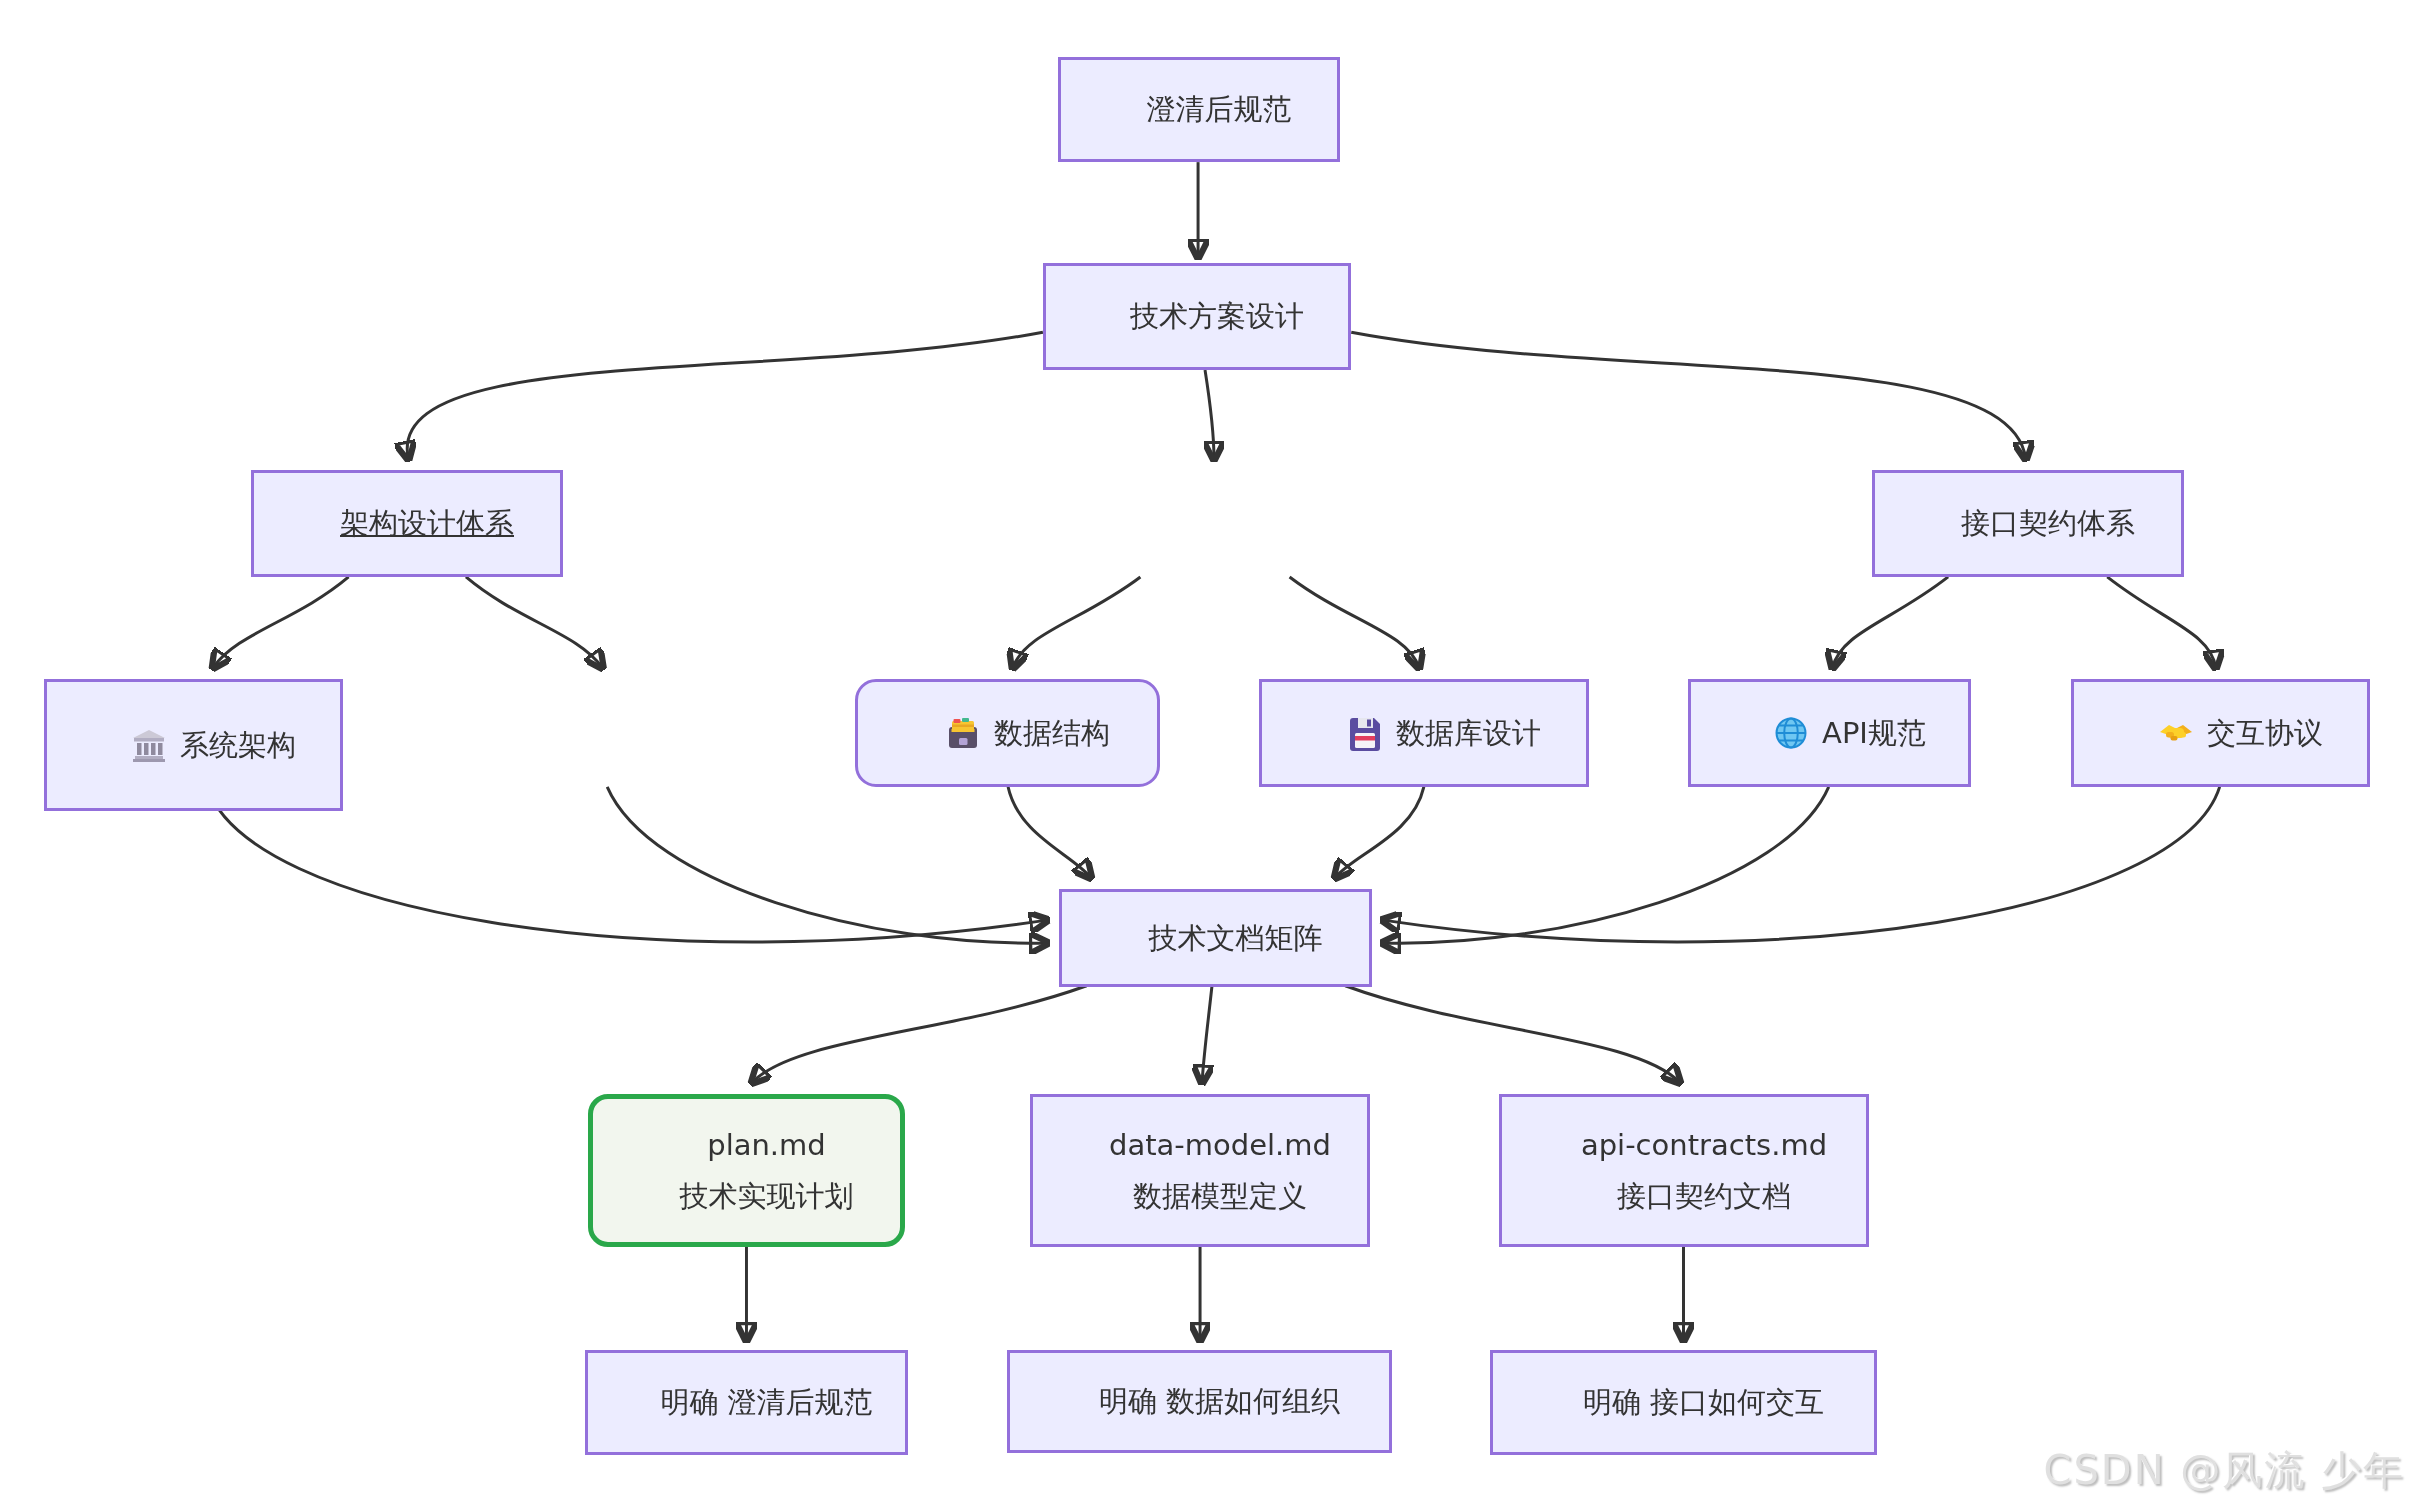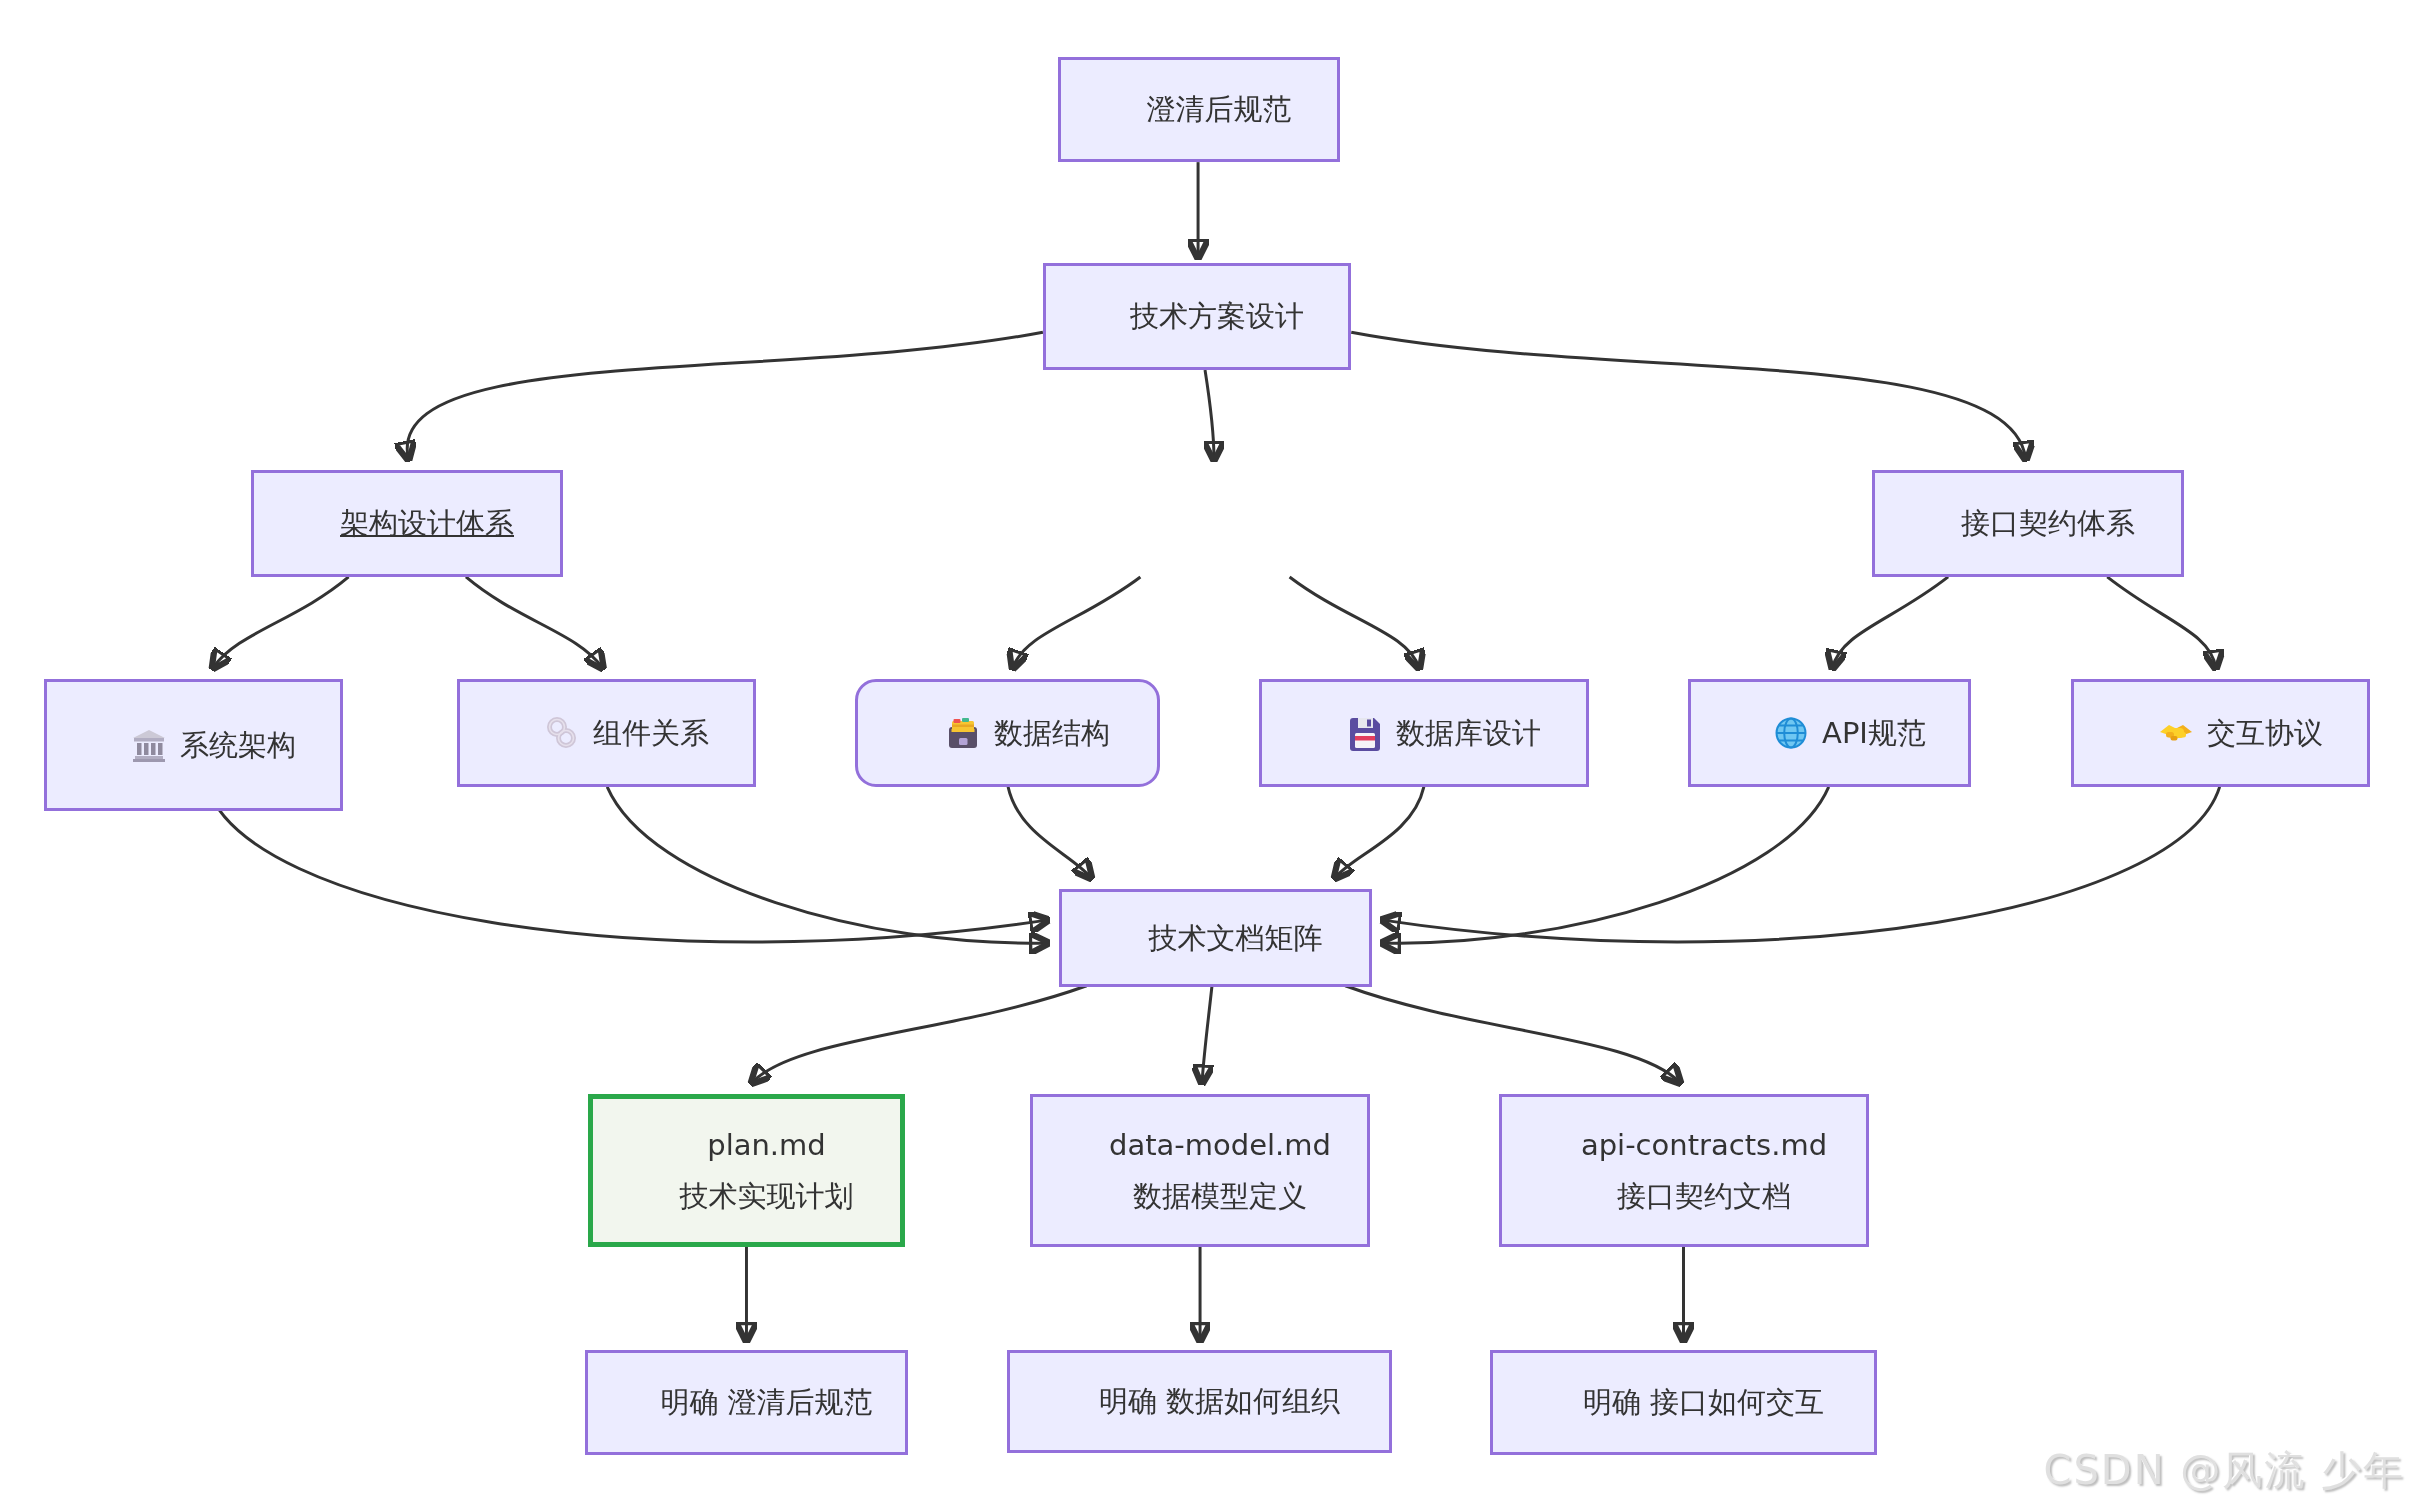--- a/index.html
+++ b/index.html
@@ -104,35 +104,20 @@
         <rect x="13" y="16" width="4.5" height="12" fill="#8f8a9e"></rect>
         <rect x="20" y="16" width="4.5" height="12" fill="#8f8a9e"></rect>
         <rect x="27" y="16" width="4.5" height="12" fill="#8f8a9e"></rect>
         <rect x="4" y="29" width="28" height="3" fill="#b1adc2"></rect>
         <rect x="2" y="32" width="32" height="3" fill="#9d98af"></rect>
       </svg>
     </span>
     <span class="lbl">系统架构</span>
   </div>
 
-  <div class="node" style="left:457px;top:679px;width:299px;height:108px;">
-    <span class="icon">
-      <svg viewBox="0 0 36 36">
-        <g fill="none" stroke="#cfc6d8" stroke-width="5">
-          <circle cx="13" cy="12" r="7.5"></circle>
-          <circle cx="22" cy="23" r="7.5"></circle>
-        </g>
-        <g fill="none" stroke="#e6e0ec" stroke-width="1.6">
-          <circle cx="13" cy="12" r="7.5"></circle>
-          <circle cx="22" cy="23" r="7.5"></circle>
-        </g>
-      </svg>
-    </span>
-    <span class="lbl">组件关系</span>
-  </div>
 
   <div class="node" style="left:855px;top:679px;width:305px;height:108px;border-radius:21px;">
     <span class="icon">
       <svg viewBox="0 0 36 36">
         <rect x="4" y="12" width="28" height="21" rx="3" fill="#594f68"></rect>
         <rect x="7" y="6" width="22" height="10" rx="1.5" fill="#f7c531"></rect>
         <rect x="8.5" y="4" width="7" height="4" rx="1" fill="#ef5350"></rect>
         <rect x="17" y="3" width="7" height="4" rx="1" fill="#42b88f"></rect>
         <rect x="7" y="9.5" width="22" height="2.5" fill="#e8a723"></rect>
         <rect x="6.5" y="14" width="23" height="3" fill="#f7c531"></rect>
@@ -182,21 +167,21 @@
         <rect x="12.5" y="21" width="7" height="4.5" rx="2" fill="#e79f13"></rect>
       </svg>
     </span>
     <span class="lbl">交互协议</span>
   </div>
 
   <div class="node" style="left:1059px;top:889px;width:313px;height:98px;">
     <span class="lbl">技术文档矩阵</span>
   </div>
 
-  <div class="node md highlight" style="left:588px;top:1094px;width:317px;height:153px;">
+  <div class="node md highlight" style="left:588px;top:1094px;width:317px;height:153px;border-radius:20px;">
     <span class="lbl">plan.md</span>
     <span class="lbl">技术实现计划</span>
   </div>
 
   <div class="node md" style="left:1030px;top:1094px;width:340px;height:153px;">
     <span class="lbl">data-model.md</span>
     <span class="lbl">数据模型定义</span>
   </div>
 
   <div class="node md" style="left:1499px;top:1094px;width:370px;height:153px;">

